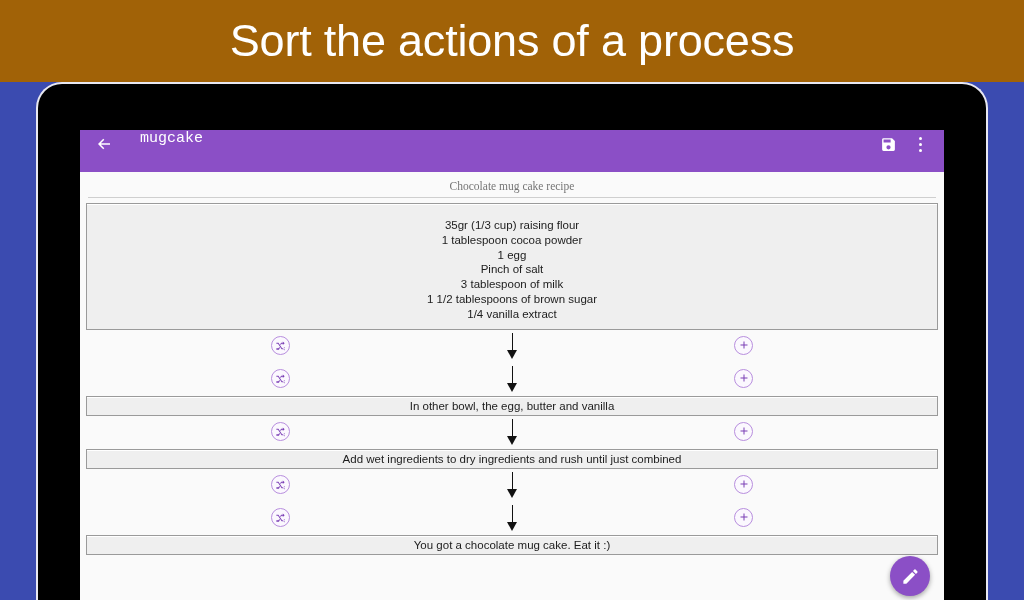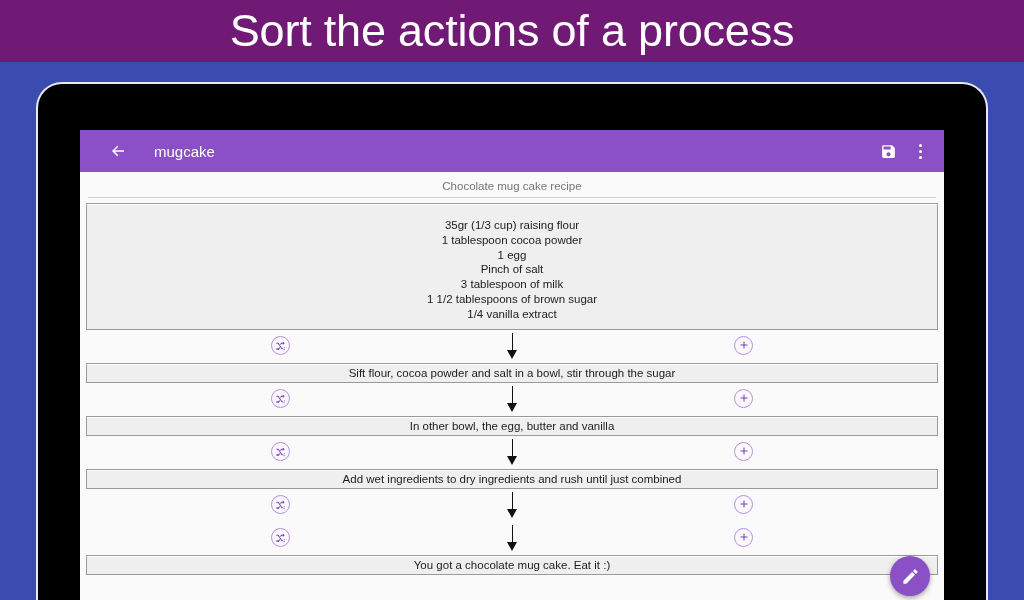--- a/index.html
+++ b/index.html
@@ -13,25 +13,25 @@
   body {
     background: #3b4bb0;
     font-family: "Liberation Sans", sans-serif;
   }
 
   
   .promo-banner {
     position: absolute;
     top: 0; left: 0;
     width: 1024px;
-    height: 62px;
+    height: 82px;
     display: flex;
     align-items: center;
     justify-content: center;
-    background: #701a75;
+    background: #a16207;
   }
   .promo-title {
     color: #ffffff;
     font-size: 45px;
     font-weight: 400;
     letter-spacing: -0.2px;
     white-space: nowrap;
   }
 
   
@@ -56,23 +56,24 @@
     height: 472px;
     background: #fafafa;
     overflow: hidden;
   }
 
   
   .appbar {
     height: 42px;
     background: #8b4fc6;
     display: flex;
-    align-items: center;
-    padding: 0 14px 0 24px;
+    align-items: flex-start;
+    padding: 0 14px 0 10px;
     color: #ffffff;
+    font-family: Liberation Mono, monospace;
   }
   .appbar-back {
     width: 28px; height: 28px;
     display: flex; align-items: center; justify-content: center;
     cursor: pointer;
   }
   .appbar-title {
     font-size: 15px;
     margin-left: 22px;
     flex: 1;
@@ -95,20 +96,21 @@
     padding: 0 6px;
     height: 430px;
     position: relative;
   }
 
   .recipe-title {
     text-align: center;
     font-size: 11.5px;
     color: #757575;
     padding: 8px 0 5px 0;
+    font-family: Liberation Serif, serif;
   }
   .title-divider {
     height: 1px;
     background: #cfcfcf;
     margin: 0 2px 5px 2px;
   }
 
   .panel {
     background: #efefef;
     border: 1px solid #9a9a9a;
@@ -245,21 +247,20 @@
                 <div class="head"></div>
               </div>
             </div>
             <div class="conn-icon add">
               <svg width="12" height="12" viewBox="0 0 24 24">
                 <path d="M11 5h2v14h-2z" fill="#7b3fb5"></path>
                 <path d="M5 11h14v2H5z" fill="#7b3fb5"></path>
               </svg>
             </div>
           </div>
-          <div class="step-row">Sift flour, cocoa powder and salt in a bowl, stir through the sugar</div>
           <div class="connector">
             <div class="conn-icon shuffle">
               <svg width="11" height="11" viewBox="0 0 24 24">
                 <path d="M17 3l4 4-4 4V8h-2.5l-2 3-1.2-1.8L13.4 6H17V3zM3 6h4.5l8 12H21v-3l-4 4 4 4v-3h-6.5l-8-12H3V6zm0 12h4.5l2-3 1.2 1.8L8.6 21H3v-3z" fill="#7b3fb5"></path>
               </svg>
             </div>
             <div class="arrow-wrap">
               <div class="arrow">
                 <div class="shaft"></div>
                 <div class="head"></div>

